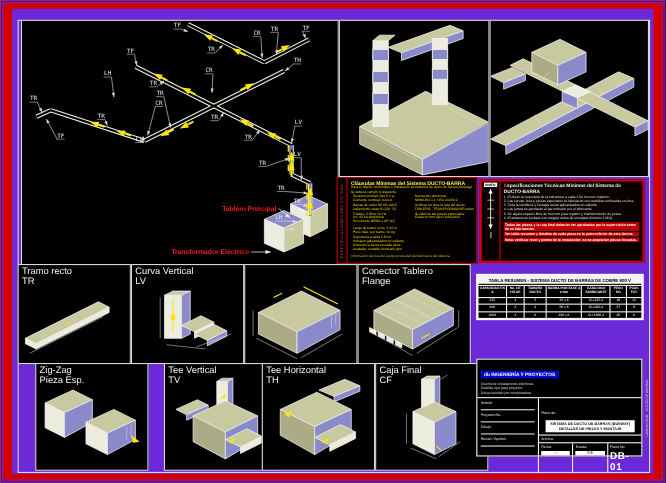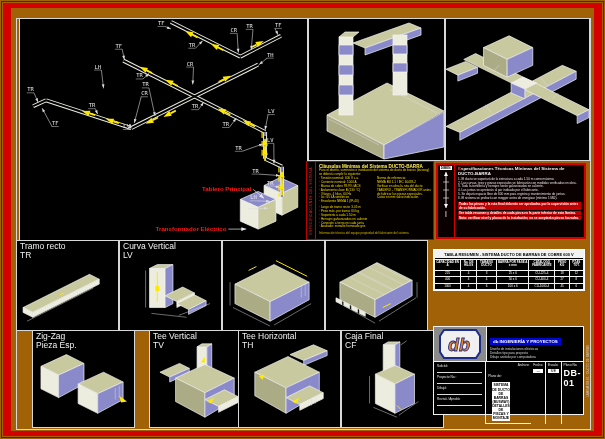--- a/index.html
+++ b/index.html
@@ -1,16 +1,16 @@
 <!DOCTYPE html>
 <html><head>
 <meta charset="utf-8">
 <style>
   html,body{margin:0;padding:0;background:#000;}
-  #page{position:relative;width:605px;height:439px;background:#a16207;overflow:hidden;
+  #page{position:relative;width:605px;height:439px;background:#6d28d9;overflow:hidden;
         font-family:"Liberation Sans",sans-serif;color:#e8e8e8;}
   
   .b-thin{position:absolute;left:1px;top:1px;right:1px;bottom:1px;border:1px solid #a00000;}
   .b-outer{position:absolute;left:3px;top:3px;right:3px;bottom:3px;
            border-style:solid;border-color:#d40000;border-width:5px 8px 5px 8px;}
   
   #frame{position:absolute;left:16px;top:18px;width:573px;height:410px;border:1px solid #d8d8d8;}
   .box{position:absolute;border:1px solid #d8d8d8;background:#000;box-sizing:border-box;}
   
   #main-view{left:19px;top:18px;width:289px;height:223px;}
@@ -76,21 +76,21 @@
            display:flex;align-items:center;justify-content:center;}
   .tb-co{flex:1;padding:2px 3px;overflow:hidden;}
   .co-bar{display:inline-block;background:#0008d0;color:#fff;font-size:4.4px;font-weight:bold;
           padding:1px 3px;white-space:nowrap;}
   .co-line{font-size:3.2px;color:#d8d8d8;line-height:1.3;}
   .tb-bottom{flex:1;display:flex;}
   .tb-fields{width:56px;border-right:1px solid #f2f2f2;padding:2px 3px;box-sizing:border-box;}
   .fld{margin-bottom:2px;}
   .fld .lab{font-size:3.2px;color:#e8e8e8;}
   .fld .val{border-bottom:1px solid #dcdcdc;height:4px;}
-  .tb-right{flex:1;display:flex;}
+  .tb-right{flex:1;display:flex;flex-direction:column;}
   .plano{border-bottom:1px solid #f2f2f2;padding:1px 2px;}
   .plano .lab{font-size:3.2px;color:#e8e8e8;}
   .plano-chip{background:#fff;color:#000;font-size:3.4px;font-weight:bold;text-align:center;
               margin:1px 4px;line-height:1.2;padding:1px 0;}
   .filerow{border-bottom:1px solid #f2f2f2;font-size:3.2px;padding:1px 2px;color:#e8e8e8;}
   .tb-cells{flex:1;display:flex;}
   .tb-cell{border-right:1px solid #f2f2f2;flex:1;padding:1px 2px;position:relative;}
   .tb-cell:last-child{border-right:none;}
   .tb-cell .lab{font-size:3.2px;color:#e8e8e8;display:block;}
   .chip{background:#fff;color:#000;font-size:3.6px;text-align:center;margin-top:2px;padding:0 2px;}
@@ -461,20 +461,22 @@
       <line class="dim" x1="80" y1="40" x2="80" y2="52"></line>
       <line class="dim" x1="84" y1="38" x2="84" y2="50"></line>
       <line class="dim" x1="7" y1="36" x2="7" y2="60"></line>
       <line class="dim" x1="10" y1="62" x2="48" y2="81"></line>
       <line class="dim" x1="52" y1="80" x2="90" y2="58"></line>
       <line class="yl" x1="54" y1="14" x2="86" y2="30"></line>
       <line class="yl" x1="26" y1="24" x2="34" y2="20"></line>
     </svg>
   </div>
   <div class="cell r1" style="left:325px">
+    <div class="cl"><span>Conector Tablero</span>
+      <span class="c2">Flange</span></div>
     <svg viewBox="0 0 103 84" width="101" height="82">
       <polygon class="pT" points="14,36 52,16 88,34 50,54"></polygon>
       <line class="dim" x1="24" y1="31" x2="60" y2="49"></line>
       <line class="dim" x1="34" y1="26" x2="70" y2="44"></line>
       <line class="dim" x1="44" y1="21" x2="80" y2="39"></line>
       <line class="dim" x1="32" y1="26" x2="68" y2="44"></line>
       <line class="dim" x1="50" y1="17" x2="86" y2="35"></line>
       <polygon class="pD" points="14,36 50,54 50,72 14,54"></polygon>
       <polygon class="pB" points="50,54 88,34 88,50 50,72"></polygon>
       <polygon class="pW" points="10,52 16,55 16,59 10,56"></polygon>
@@ -593,26 +595,20 @@
           <div class="tcell c3">100 x 6</div>
           <div class="tcell c4">CU-1000-4</div>
           <div class="tcell c5">45</div>
           <div class="tcell c6">6</div>
         </div>
       </div>
   </div>
 
   <div id="titleblock">
     <div class="tb-top">
-      <div class="tb-logo">
-        <svg width="44" height="32" viewBox="0 0 44 32">
-          <polygon points="6,2 38,2 42,8 42,24 38,30 6,30 2,24 2,8" fill="#f0f0f0" stroke="#1c2c8c" stroke-width="2"></polygon>
-          <text x="10" y="23" font-size="18" font-weight="bold" font-style="italic" fill="#e8821e" stroke="#1c2c8c" stroke-width="0.8" font-family="Liberation Sans, sans-serif">db</text>
-        </svg>
-      </div>
       <div class="tb-co">
         <span class="co-bar">db INGENIERÍA Y PROYECTOS</span>
         <div>
             <div class="co-line">Diseño de instalaciones eléctricas</div>
             <div class="co-line">Detalles tipo para proyecto</div>
             <div class="co-line">Dibujo asistido por computadora</div>
           </div>
       </div>
     </div>
     <div class="tb-bottom">

